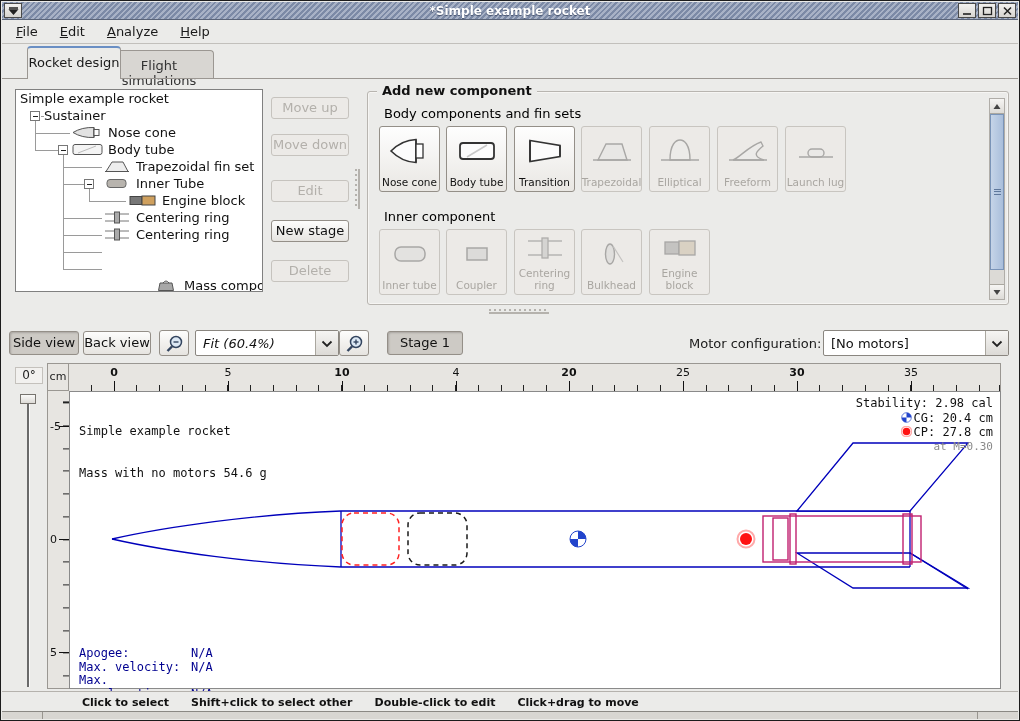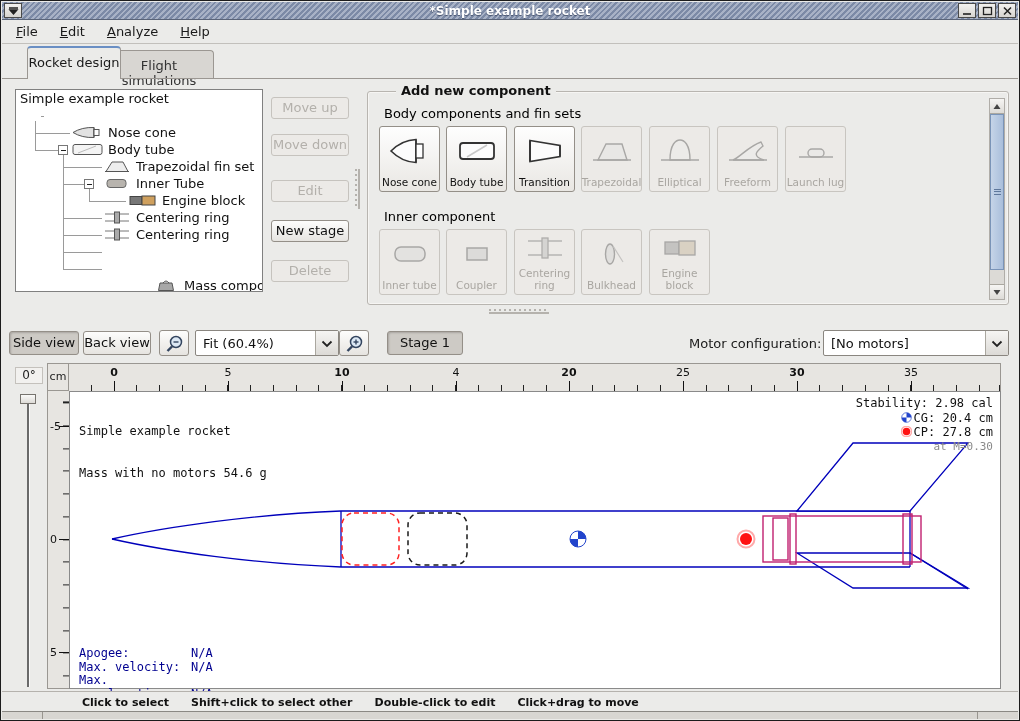--- a/index.html
+++ b/index.html
@@ -35,21 +35,21 @@
   .expander { position:absolute; width:10px; height:10px; top:3px; background:#fff; border:1px solid #777; }
   .expander::after { content:""; position:absolute; left:2px; top:4px; width:5px; height:1px; background:#222; }
   .treelines { position:absolute; left:0; top:0; }
 
   
   .sbtn { position:absolute; left:270px; width:78px; height:22px; font-size:13px; text-align:center; line-height:20px; border:1px solid #948f88; border-radius:3px; background:linear-gradient(#fdfdfc,#e6e4e0); color:#111; }
   .sbtn.disabled { color:#b3b0ab; border-color:#c6c3be; background:#eceae7; }
 
   
   .frame { position:absolute; left:366px; top:90px; width:642px; height:214px; border:1px solid #b8b5b0; border-radius:3px; box-shadow:inset 0 0 0 1px #f6f5f3; }
-  .frame-title { position:absolute; left:395px; top:82px; background:#ebebe9; padding:0 5px; font-size:13px; font-weight:bold; color:#111; }
+  .frame-title { position:absolute; left:376px; top:82px; background:#ebebe9; padding:0 5px; font-size:13px; font-weight:bold; color:#111; }
   .sec-label { position:absolute; font-size:13px; color:#000000; }
   .cbtn { position:absolute; width:61px; height:66px; border:1px solid #948f88; border-radius:3px; background:linear-gradient(#fefefe,#e9e7e3); display:flex; flex-direction:column; align-items:center; justify-content:flex-end; padding-bottom:3px; }
   .cbtn .cicon { flex:1; display:flex; align-items:center; justify-content:center; width:100%; }
   .cbtn .clabel { font-size:10.5px; color:#111; text-align:center; line-height:1.15; }
   .cbtn.disabled { border-color:#c8c5c0; background:#eceae7; }
   .cbtn.disabled .clabel { color:#a9a6a1; }
   .cbtn.disabled .cicon { opacity:.4; filter:grayscale(60%); }
 
   
   .vscroll { position:absolute; right:3px; top:6px; width:16px; height:202px; background:#dcdad6; border:1px solid #b0ada8; }
@@ -167,20 +167,24 @@
           <line x1="47" y1="145" x2="86" y2="145"></line>
         <line x1="47" y1="162" x2="86" y2="162"></line>
           <line x1="47" y1="179" x2="86" y2="179"></line>
         <line x1="73" y1="99" x2="73" y2="111"></line>
           <line x1="73" y1="111" x2="110" y2="111"></line>
       </g>
     </svg>
     <div class="trow" style="top:1px;">
       <span class="tlabel" style="left:4px;">Simple example rocket</span>
     </div>
+    <div class="trow" style="top:18px;">
+      <span class="expander" style="left:14px;"></span>
+      <span class="tlabel" style="left:28px;">Sustainer</span>
+    </div>
     <div class="trow" style="top:35px;">
       <span class="ticon" style="left:56px;">
         <svg width="30" height="13" viewBox="0 0 30 13">
             <path d="M1,6.5 Q10,1 22,1.5 L22,11.5 Q10,12 1,6.5 Z" fill="#e2e2e2" stroke="#555"></path>
             <line x1="22" y1="1.5" x2="22" y2="11.5" stroke="#555"></line>
             <rect x="22" y="3.5" width="5" height="6" fill="#fff" stroke="#555"></rect>
           </svg>
       </span>
       <span class="tlabel" style="left:92px;">Nose cone</span>
     </div>
@@ -394,21 +398,21 @@
 
   <div class="vbtn pressed" style="left:8px; top:330px; width:70px;">Side view</div>
   <div class="vbtn" style="left:82px; top:330px; width:68px;">Back view</div>
   <div class="icon-btn" style="left:158px; top:329px;">
     <svg width="20" height="20" viewBox="0 0 20 20">
         <circle cx="11" cy="8" r="5.5" fill="#dce8f4" stroke="#33455f" stroke-width="1.5"></circle>
         <line x1="7" y1="12.5" x2="2.5" y2="17" stroke="#33455f" stroke-width="2.4"></line>
         <line x1="8.5" y1="8" x2="13.5" y2="8" stroke="#33455f" stroke-width="1.4"></line>
       </svg>
   </div>
-  <div class="combo" style="left:194px; top:329px; width:144px;">
+  <div class="combo" style="left:194px; top:329px; width:144px;font-style:italic;">
     <span class="ctext">Fit (60.4%)</span>
     <span class="carrow">
         <svg width="12" height="8" viewBox="0 0 12 8">
           <path d="M1.5,1.5 L6,6 L10.5,1.5" fill="none" stroke="#222" stroke-width="1.8"></path>
         </svg>
       </span>
   </div>
   <div class="icon-btn" style="left:338px; top:329px;">
     <svg width="20" height="20" viewBox="0 0 20 20">
         <circle cx="11" cy="8" r="5.5" fill="#dce8f4" stroke="#33455f" stroke-width="1.5"></circle>

